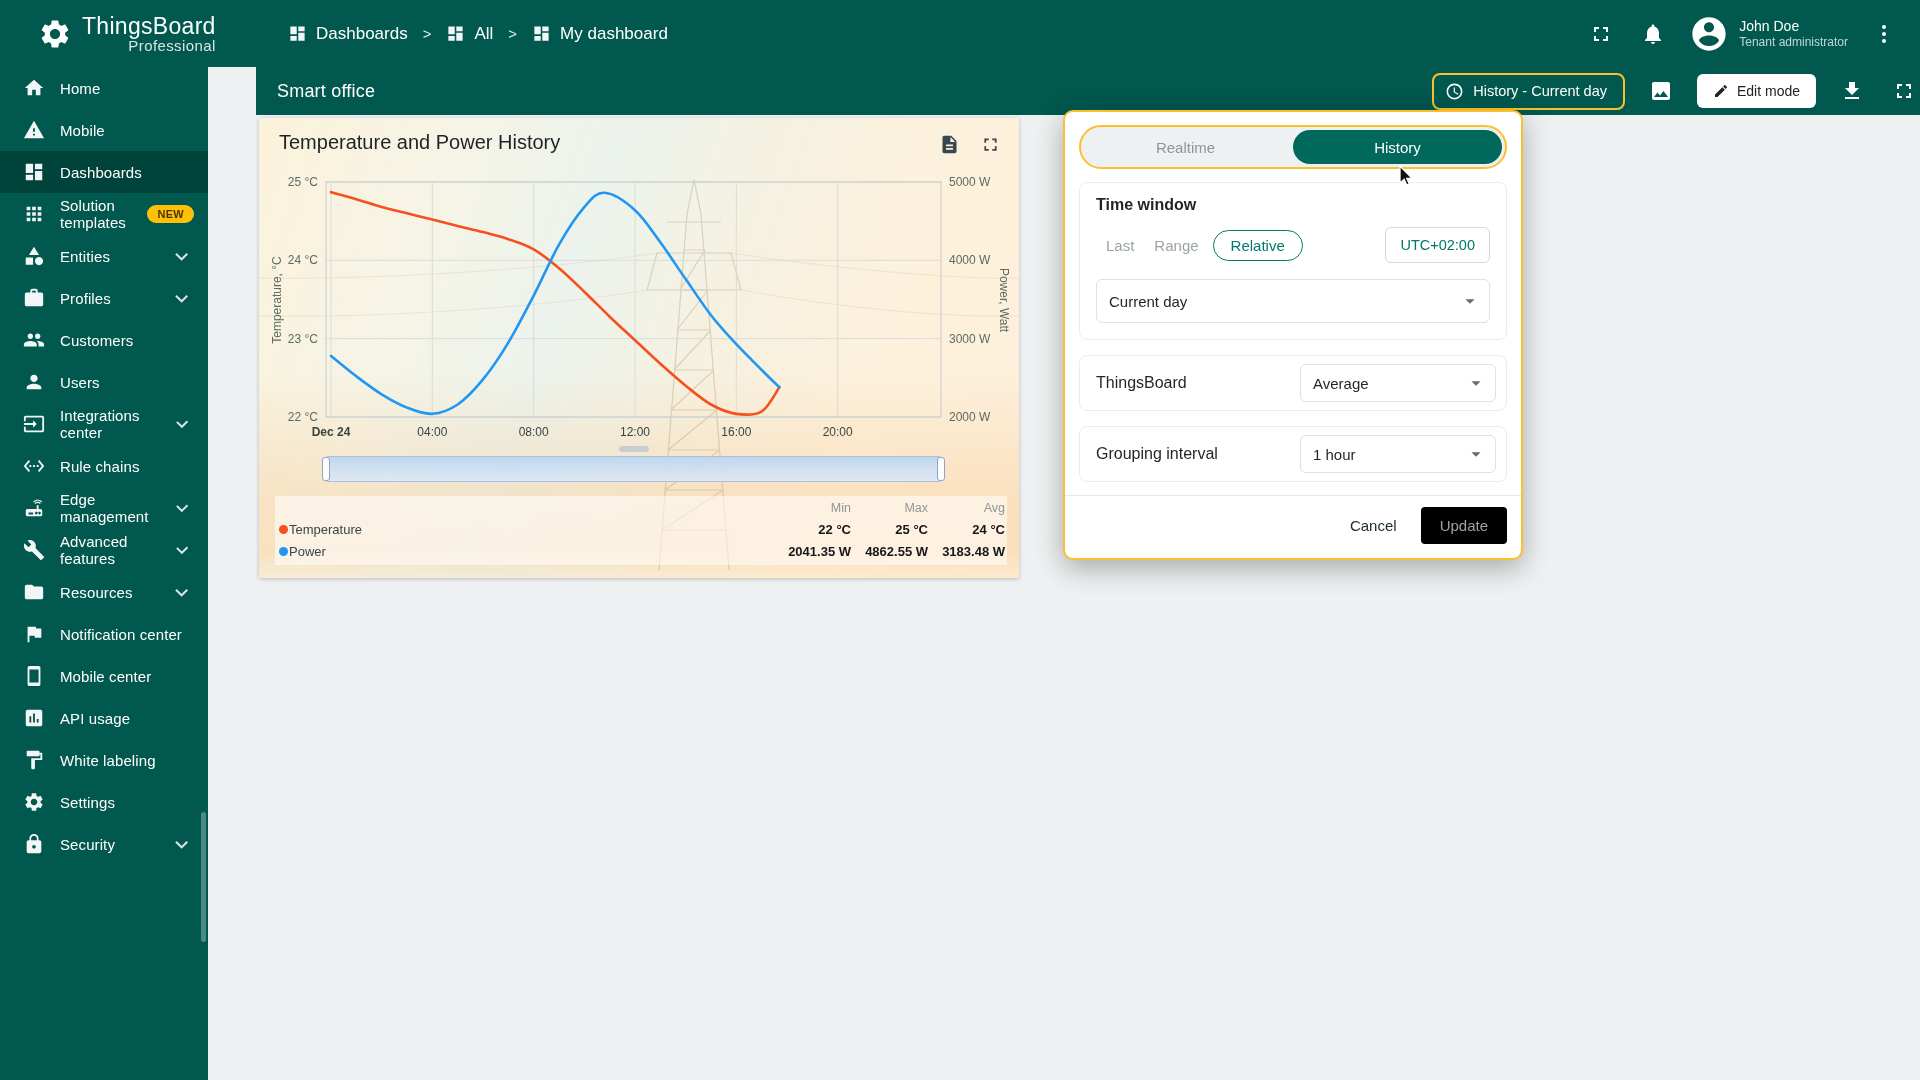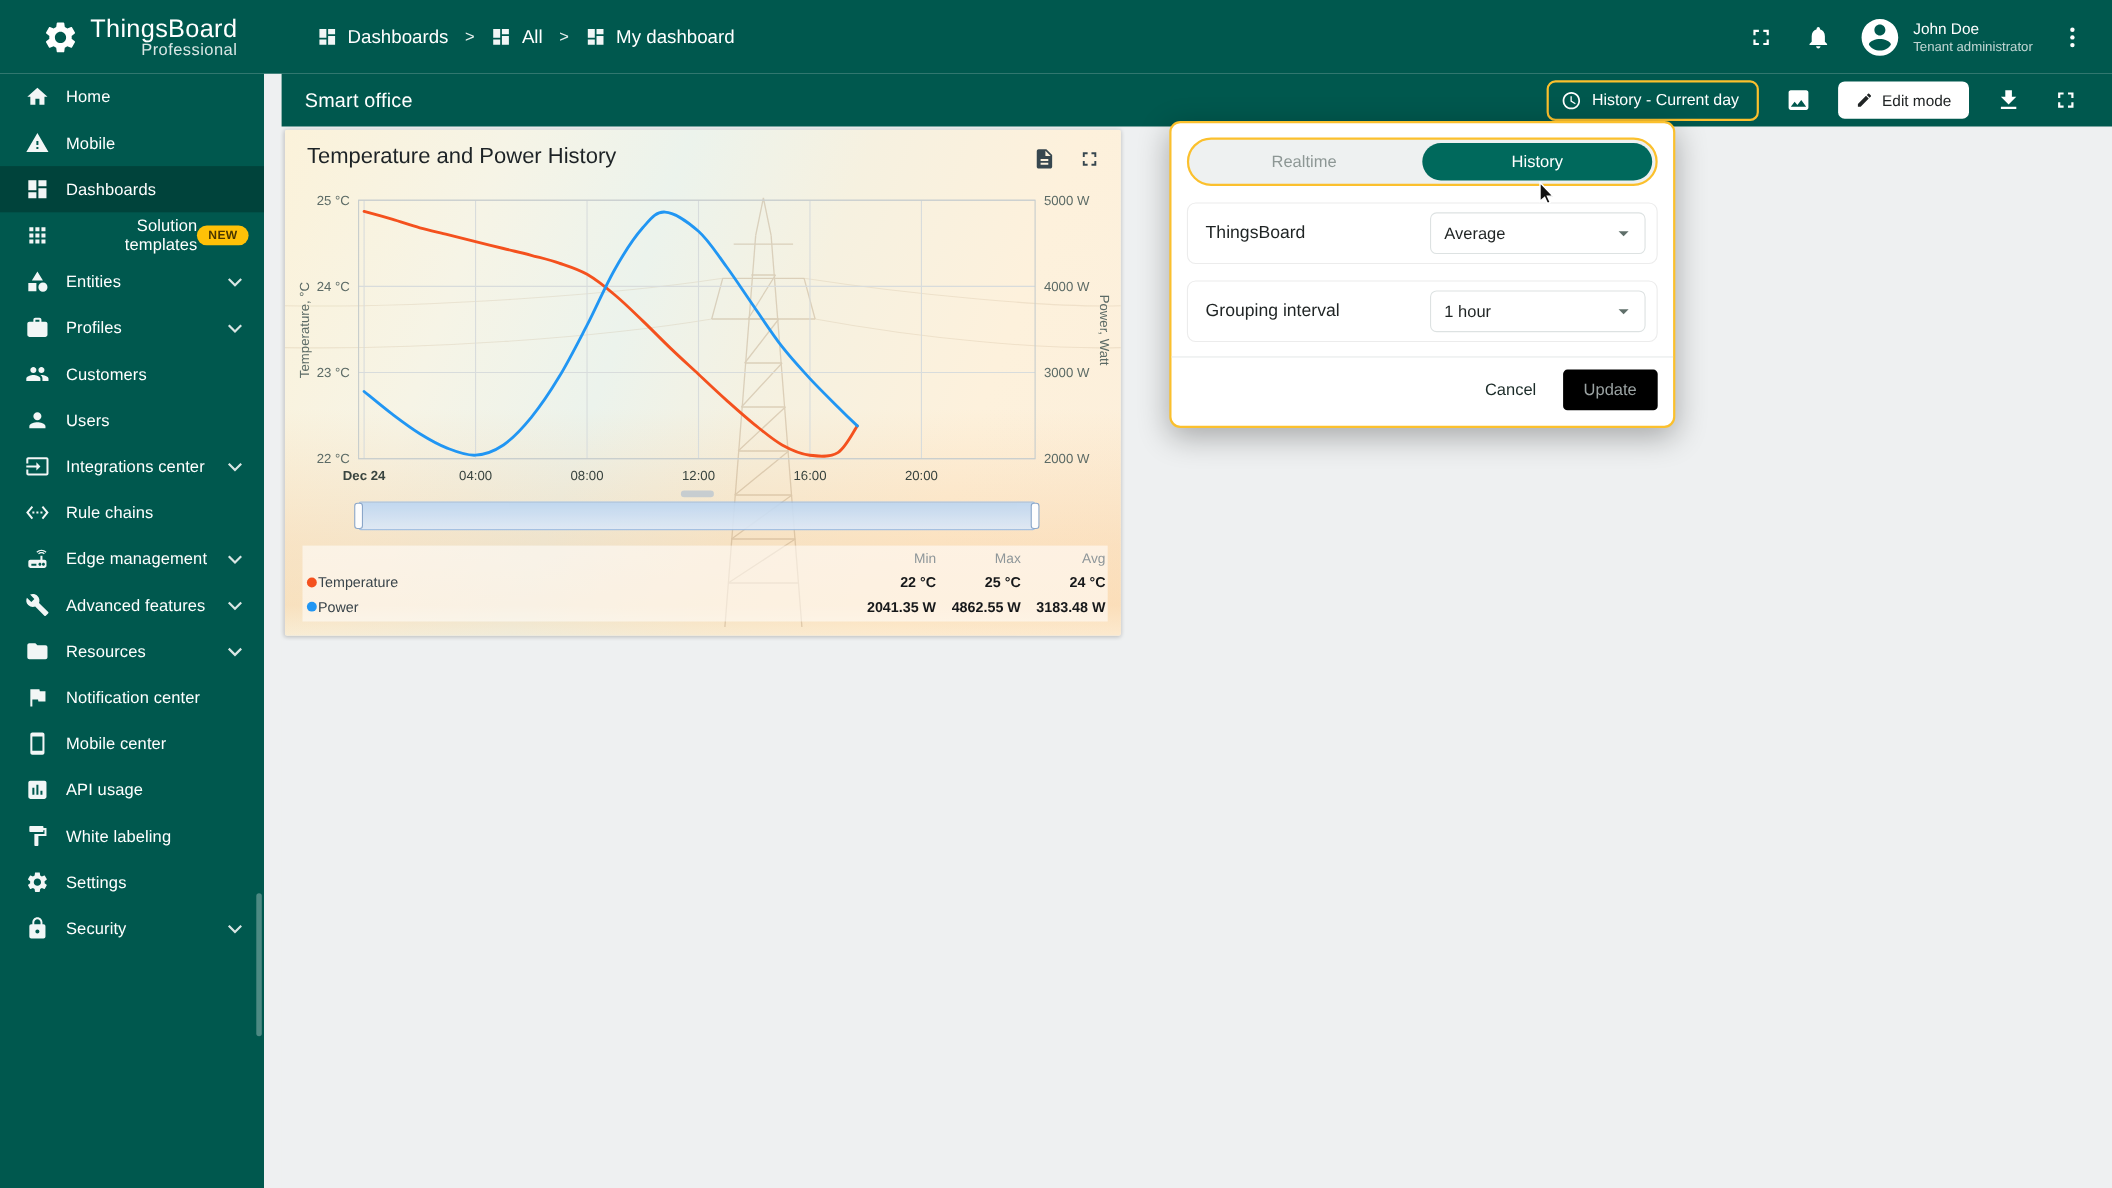--- a/index.html
+++ b/index.html
@@ -31,34 +31,34 @@
   .topbar-right{position:absolute;right:20px;top:0;height:67px;display:flex;align-items:center;gap:20px;}
   .icon-btn{background:none;border:none;padding:4px;cursor:pointer;color:#fff;display:flex;align-items:center;justify-content:center;}
   .icon-btn svg{width:24px;height:24px;}
   .user-chip{display:flex;align-items:center;gap:10px;}
   .avatar{width:40px;height:40px;}
   .user-meta{display:flex;flex-direction:column;line-height:16px;}
   .user-name{font-size:14px;}
   .user-role{font-size:12px;color:rgba(255,255,255,.75);}
 
   
-  .sidebar{position:absolute;left:0;top:67px;bottom:0;width:240px;background:var(--green);color:#fff;z-index:4;text-align:right;}
+  .sidebar{position:absolute;left:0;top:67px;bottom:0;width:208px;background:var(--green);color:#fff;z-index:4;}
   .side-item{height:42px;display:flex;align-items:center;padding-left:23px;cursor:pointer;position:relative;}
   .side-item.active{background:rgba(0,0,0,.24);}
   .side-item .s-icon{width:22px;height:22px;margin-right:15px;flex:0 0 22px;opacity:.95;}
   .side-item .s-icon svg{width:22px;height:22px;}
   .side-item .s-label{font-size:15px;letter-spacing:.1px;}
   .chev{margin-left:auto;margin-right:24px;width:9px;height:9px;border-right:2px solid rgba(255,255,255,.85);border-bottom:2px solid rgba(255,255,255,.85);transform:rotate(45deg) translateY(-3px);}
   .badge-new{margin-left:auto;margin-right:14px;background:#ffc107;color:#4a3600;font-size:11px;font-weight:700;padding:3px 10px;border-radius:11px;letter-spacing:.3px;}
   .side-scrollbar{position:absolute;right:2px;top:745px;width:5px;height:130px;border-radius:3px;background:rgba(255,255,255,.3);}
 
   
   .subheader{position:absolute;left:256px;top:67px;right:0;height:48px;background:var(--green);color:#fff;z-index:3;display:flex;align-items:center;}
   .dash-title{font-size:18px;font-weight:500;margin-left:21px;letter-spacing:.2px;}
-  .toolbar{margin-left:auto;display:flex;align-items:center;gap:20px;padding-right:26px;}
+  .toolbar{margin-left:auto;display:flex;align-items:center;gap:20px;}
   .tw-chip{height:37px;display:flex;align-items:center;gap:9px;padding:0 16px 0 11px;border:2px solid var(--yellow);border-radius:8px;color:#fff;font-size:14.5px;cursor:pointer;background:transparent;}
   .tw-chip svg{width:19px;height:19px;}
   .edit-btn{height:34px;display:flex;align-items:center;gap:8px;background:#fff;color:#202425;border:none;border-radius:6px;padding:0 16px;font-size:14px;font-weight:500;cursor:pointer;}
   .edit-btn svg{width:16px;height:16px;}
 
   
   .content{position:absolute;left:256px;top:115px;right:0;bottom:0;background:#eef0f1;}
   .widget-card{position:absolute;left:3px;top:3px;width:760px;height:460px;border-radius:2px;
     box-shadow:0 1px 4px rgba(0,0,0,.22);overflow:hidden;
     background:
@@ -477,20 +477,35 @@
 
 <div class="tw-panel">
   <div class="tw-toggle">
     <button class="opt realtime">Realtime</button>
     <button class="opt history">History</button>
   </div>
   <svg class="cursor-icon" viewBox="0 0 24 24">
       <path d="M5 2v17l4.2-3.6L11.7 21l2.6-1.1-2.5-5.6H17L5 2z" fill="#111" stroke="#fff" stroke-width="1.3"></path>
     </svg>
 
+  <div class="section-box">
+    <h3 class="section-title">Time window</h3>
+    <div class="modes-row">
+      <button class="mode-link">Last</button>
+      <button class="mode-link">Range</button>
+      <button class="mode-pill">Relative</button>
+      <button class="tz-btn">UTC+02:00</button>
+    </div>
+    <div class="select full">
+      <span>Current day</span>
+      <svg class="arrow" viewBox="0 0 24 24" fill="currentColor">
+          <path d="M7 10l5 5 5-5z"></path>
+        </svg>
+    </div>
+  </div>
 
   <div class="row-box">
     <span class="row-label">ThingsBoard</span>
     <div class="select small">
       <span>Average</span>
       <svg class="arrow" viewBox="0 0 24 24" fill="currentColor">
           <path d="M7 10l5 5 5-5z"></path>
         </svg>
     </div>
   </div>

